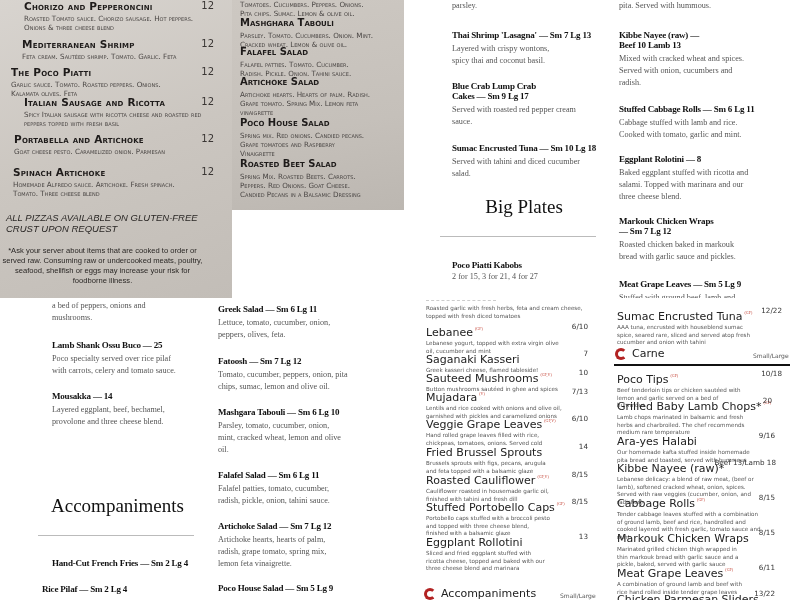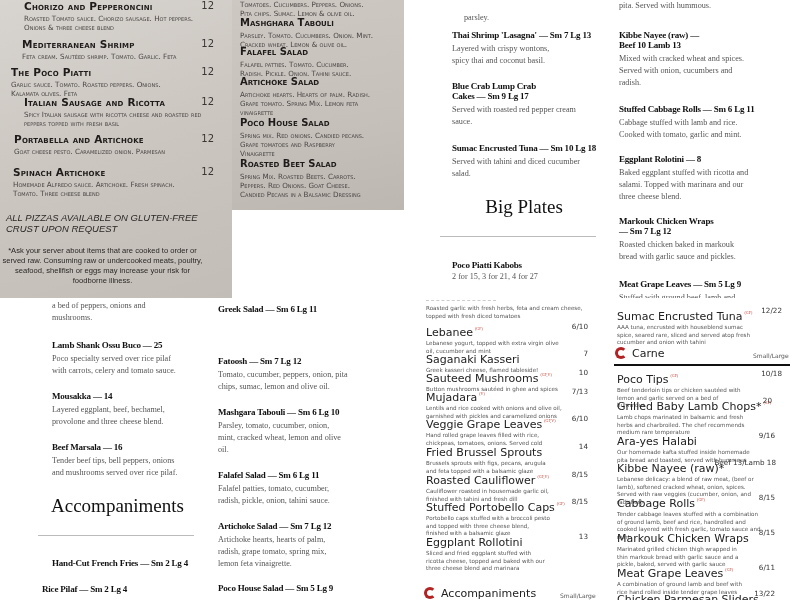--- a/index.html
+++ b/index.html
@@ -29,21 +29,21 @@
 #p4{left:600px;top:0;width:200px;height:298px}
 #p5{left:0;top:298px;width:205px;height:302px}
 #p6{left:205px;top:298px;width:205px;height:302px}
 
 #p7{left:410px;top:298px;width:190px;height:302px}
 #p8{left:600px;top:298px;width:200px;height:302px}
 .sm-name{font-family:"DejaVu Sans",sans-serif;font-size:11px;color:#222}
 .sm-sup{font-size:4px;color:#c0392b;vertical-align:super;margin-left:2px}
 .sm-price{position:absolute;right:12px;top:0;font-family:"DejaVu Sans",sans-serif;font-size:7.2px;color:#333}
 .sm-desc{font-family:"DejaVu Sans",sans-serif;font-size:5.6px;color:#555;line-height:7.6px}
-.sec{position:absolute;display:flex;align-items:flex-start}
+.sec{position:absolute;display:flex;align-items:flex-end}
 .sec .ico{width:12px;height:12px;border-radius:50%;border:3px solid #b22222;border-right-color:transparent;margin-right:5px}
 .sec .t{font-family:"DejaVu Sans",sans-serif;font-size:11px;color:#222}
 .sec-sub{position:absolute;font-family:"DejaVu Sans",sans-serif;font-size:6px;color:#555}
 .sec-rule{position:absolute;height:2px;background:#111}
 .dash{position:absolute;height:1px;border-top:1px dashed #ccc}
 </style>
 </head>
 <body>
 
 <div class="panel" id="p1">
@@ -111,21 +111,21 @@
   <div class="it" style="top:158px">
     <div class="sl-name">Roasted Beet Salad</div>
     <div class="sl-desc" style="margin-top:3px">Spring Mix. Roasted Beets. Carrots.</div>
     <div class="sl-desc">Peppers. Red Onions. Goat Cheese.</div>
     <div class="sl-desc">Candied Pecans in a Balsamic Dressing</div>
   </div>
 </div>
 <div class="panel" style="left:232px;top:210px;width:172px;height:88px;background:#fff"></div>
 
 <div class="panel ws" id="p3">
-  <div class="sv-desc it2" style="left:48px;top:0;margin:12px">parsley.</div>
+  <div class="sv-desc it2" style="left:48px;top:0;margin:0">parsley.</div>
   <div class="it2" style="left:48px;top:30px;width:140px">
     <div class="sv-name">Thai Shrimp 'Lasagna' — Sm 7 Lg 13</div>
     <div class="sv-desc" style="width:115px">Layered with crispy wontons, spicy thai and coconut basil.</div>
   </div>
   <div class="it2" style="left:48px;top:81px;width:105px">
     <div class="sv-name">Blue Crab Lump Crab Cakes — Sm 9 Lg 17</div>
     <div class="sv-desc" style="width:125px">Served with roasted red pepper cream sauce.</div>
   </div>
   <div class="it2" style="left:48px;top:143px;width:145px">
     <div class="sv-name">Sumac Encrusted Tuna — Sm 10 Lg 18</div>
@@ -166,33 +166,30 @@
 <div class="panel ws" id="p5">
   <div class="sv-desc it2" style="left:52px;top:2px;width:110px;margin:0">a bed of peppers, onions and mushrooms.</div>
   <div class="it2" style="left:52px;top:42px;width:150px">
     <div class="sv-name">Lamb Shank Ossu Buco — 25</div>
     <div class="sv-desc" style="width:130px">Poco specialty served over rice pilaf with carrots, celery and tomato sauce.</div>
   </div>
   <div class="it2" style="left:52px;top:93px;width:150px">
     <div class="sv-name">Mousakka — 14</div>
     <div class="sv-desc" style="width:118px">Layered eggplant, beef, bechamel, provolone and three cheese blend.</div>
   </div>
-  <div class="it2" style="left:52px;top:144px;width:150px">
-    <div class="sv-name">Beef Marsala — 16</div>
-    <div class="sv-desc" style="width:130px">Tender beef tips, bell peppers, onions and mushrooms served over rice pilaf.</div>
-  </div>
   <div class="sv-head it2" style="left:45px;top:197px;width:145px">Accompaniments</div>
   <div class="sv-rule it2" style="left:38px;top:237px;width:156px"></div>
   <div class="sv-name it2" style="left:52px;top:260px">Hand-Cut French Fries — Sm 2 Lg 4</div>
   <div class="sv-name it2" style="left:42px;top:286px">Rice Pilaf — Sm 2 Lg 4</div>
 </div>
 
 <div class="panel ws" id="p6">
   <div class="it2" style="left:13px;top:6px;width:150px">
     <div class="sv-name">Greek Salad — Sm 6 Lg 11</div>
+    <div class="sv-desc" style="width:125px">Lettuce, tomato, cucumber, onion, peppers, olives, feta.</div>
   </div>
   <div class="it2" style="left:13px;top:58px;width:150px">
     <div class="sv-name">Fatoosh — Sm 7 Lg 12</div>
     <div class="sv-desc" style="width:135px">Tomato, cucumber, peppers, onion, pita chips, sumac, lemon and olive oil.</div>
   </div>
   <div class="it2" style="left:13px;top:109px;width:150px">
     <div class="sv-name">Mashgara Tabouli — Sm 6 Lg 10</div>
     <div class="sv-desc" style="width:130px">Parsley, tomato, cucumber, onion, mint, cracked wheat, lemon and olive oil.</div>
   </div>
   <div class="it2" style="left:13px;top:172px;width:150px">

